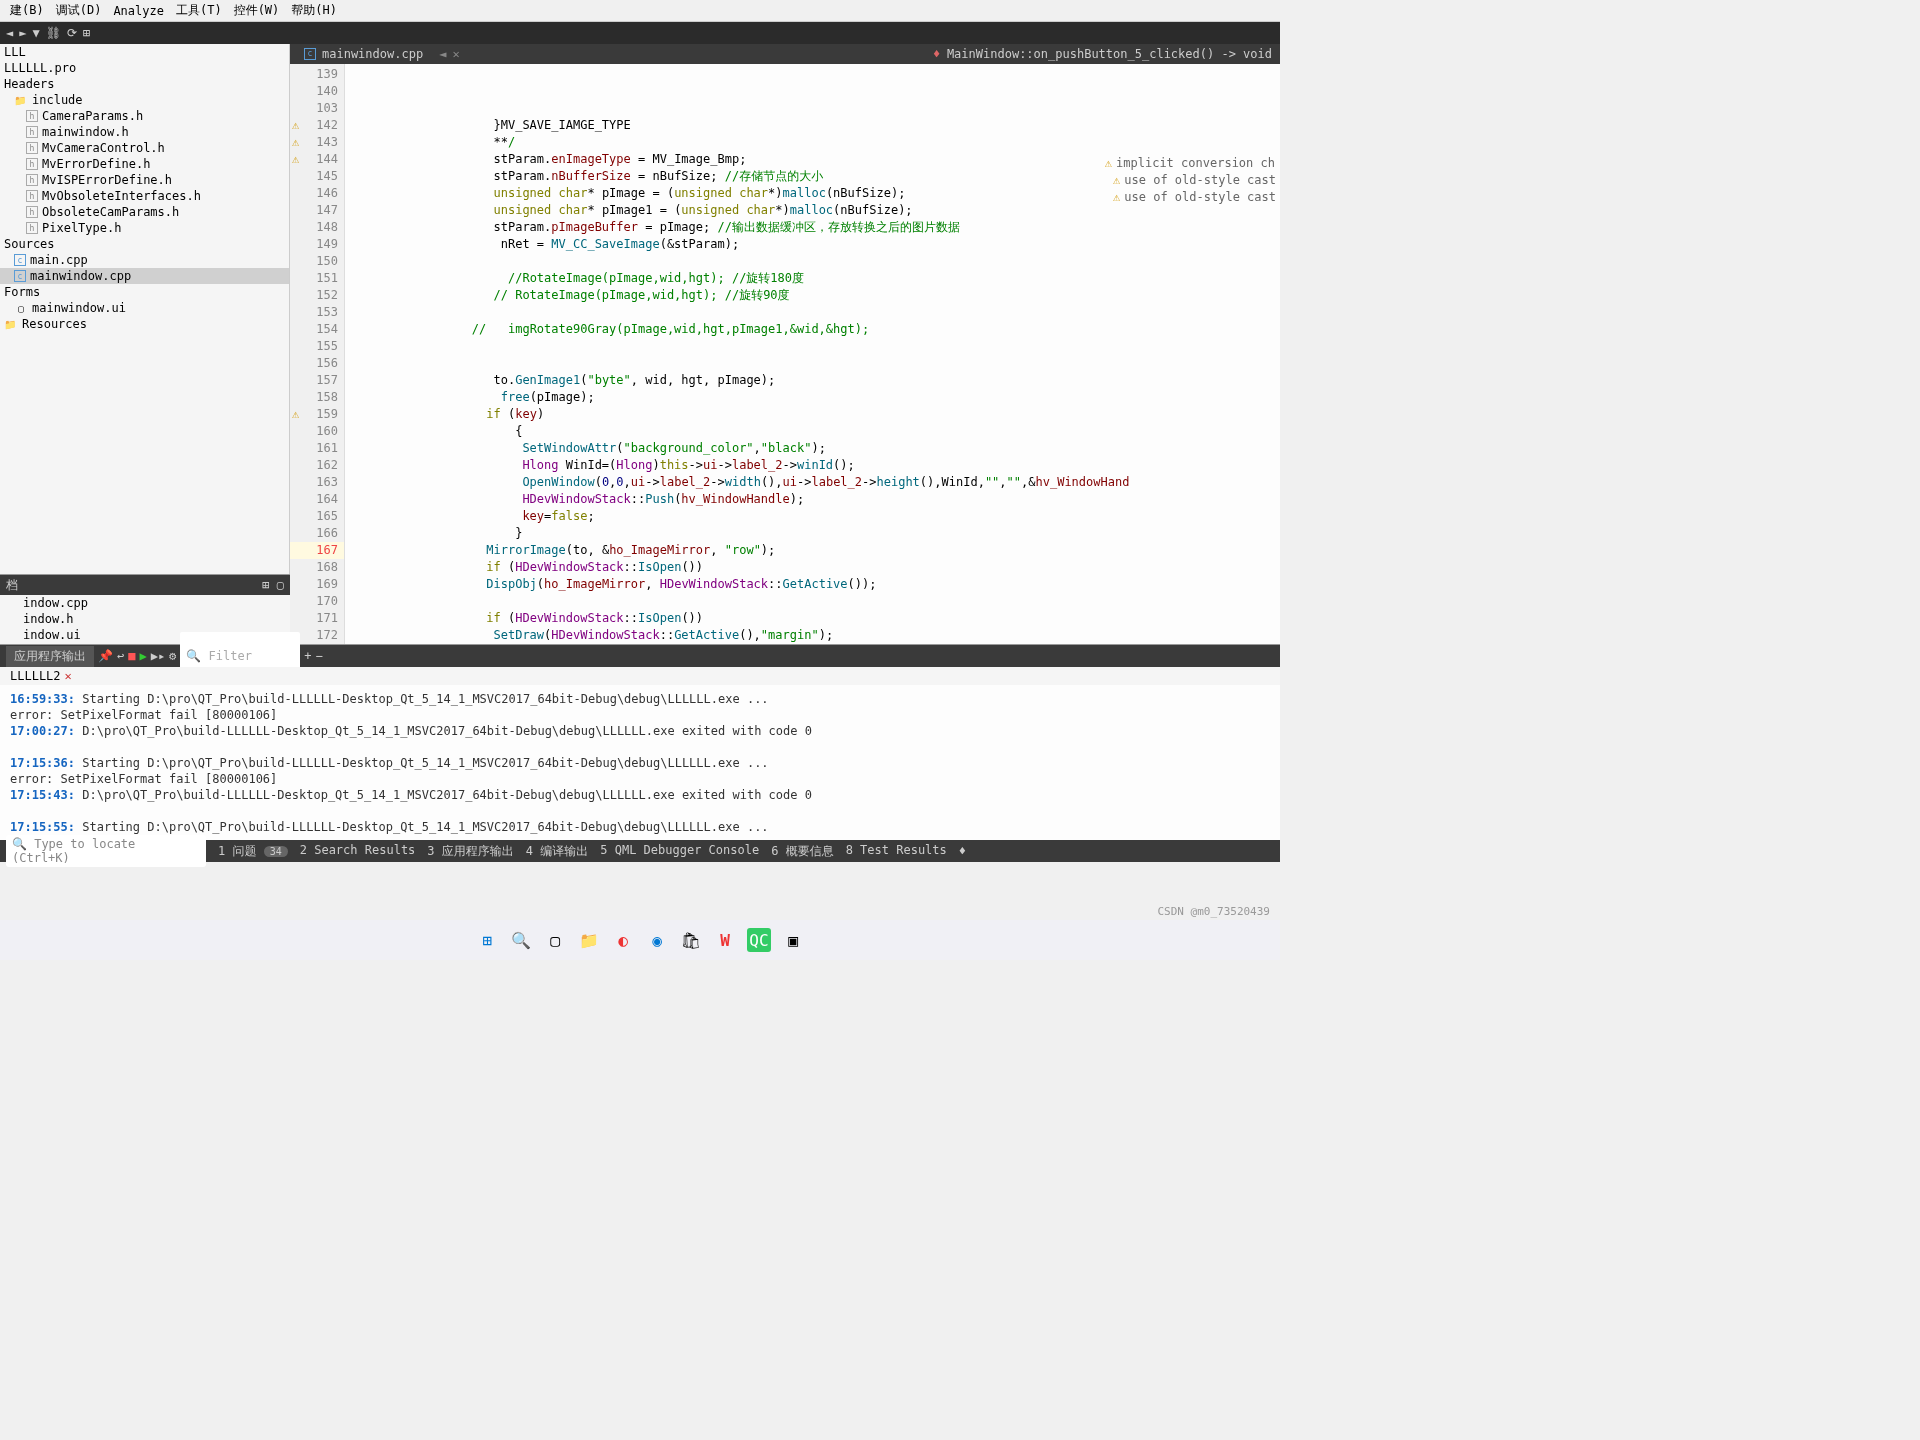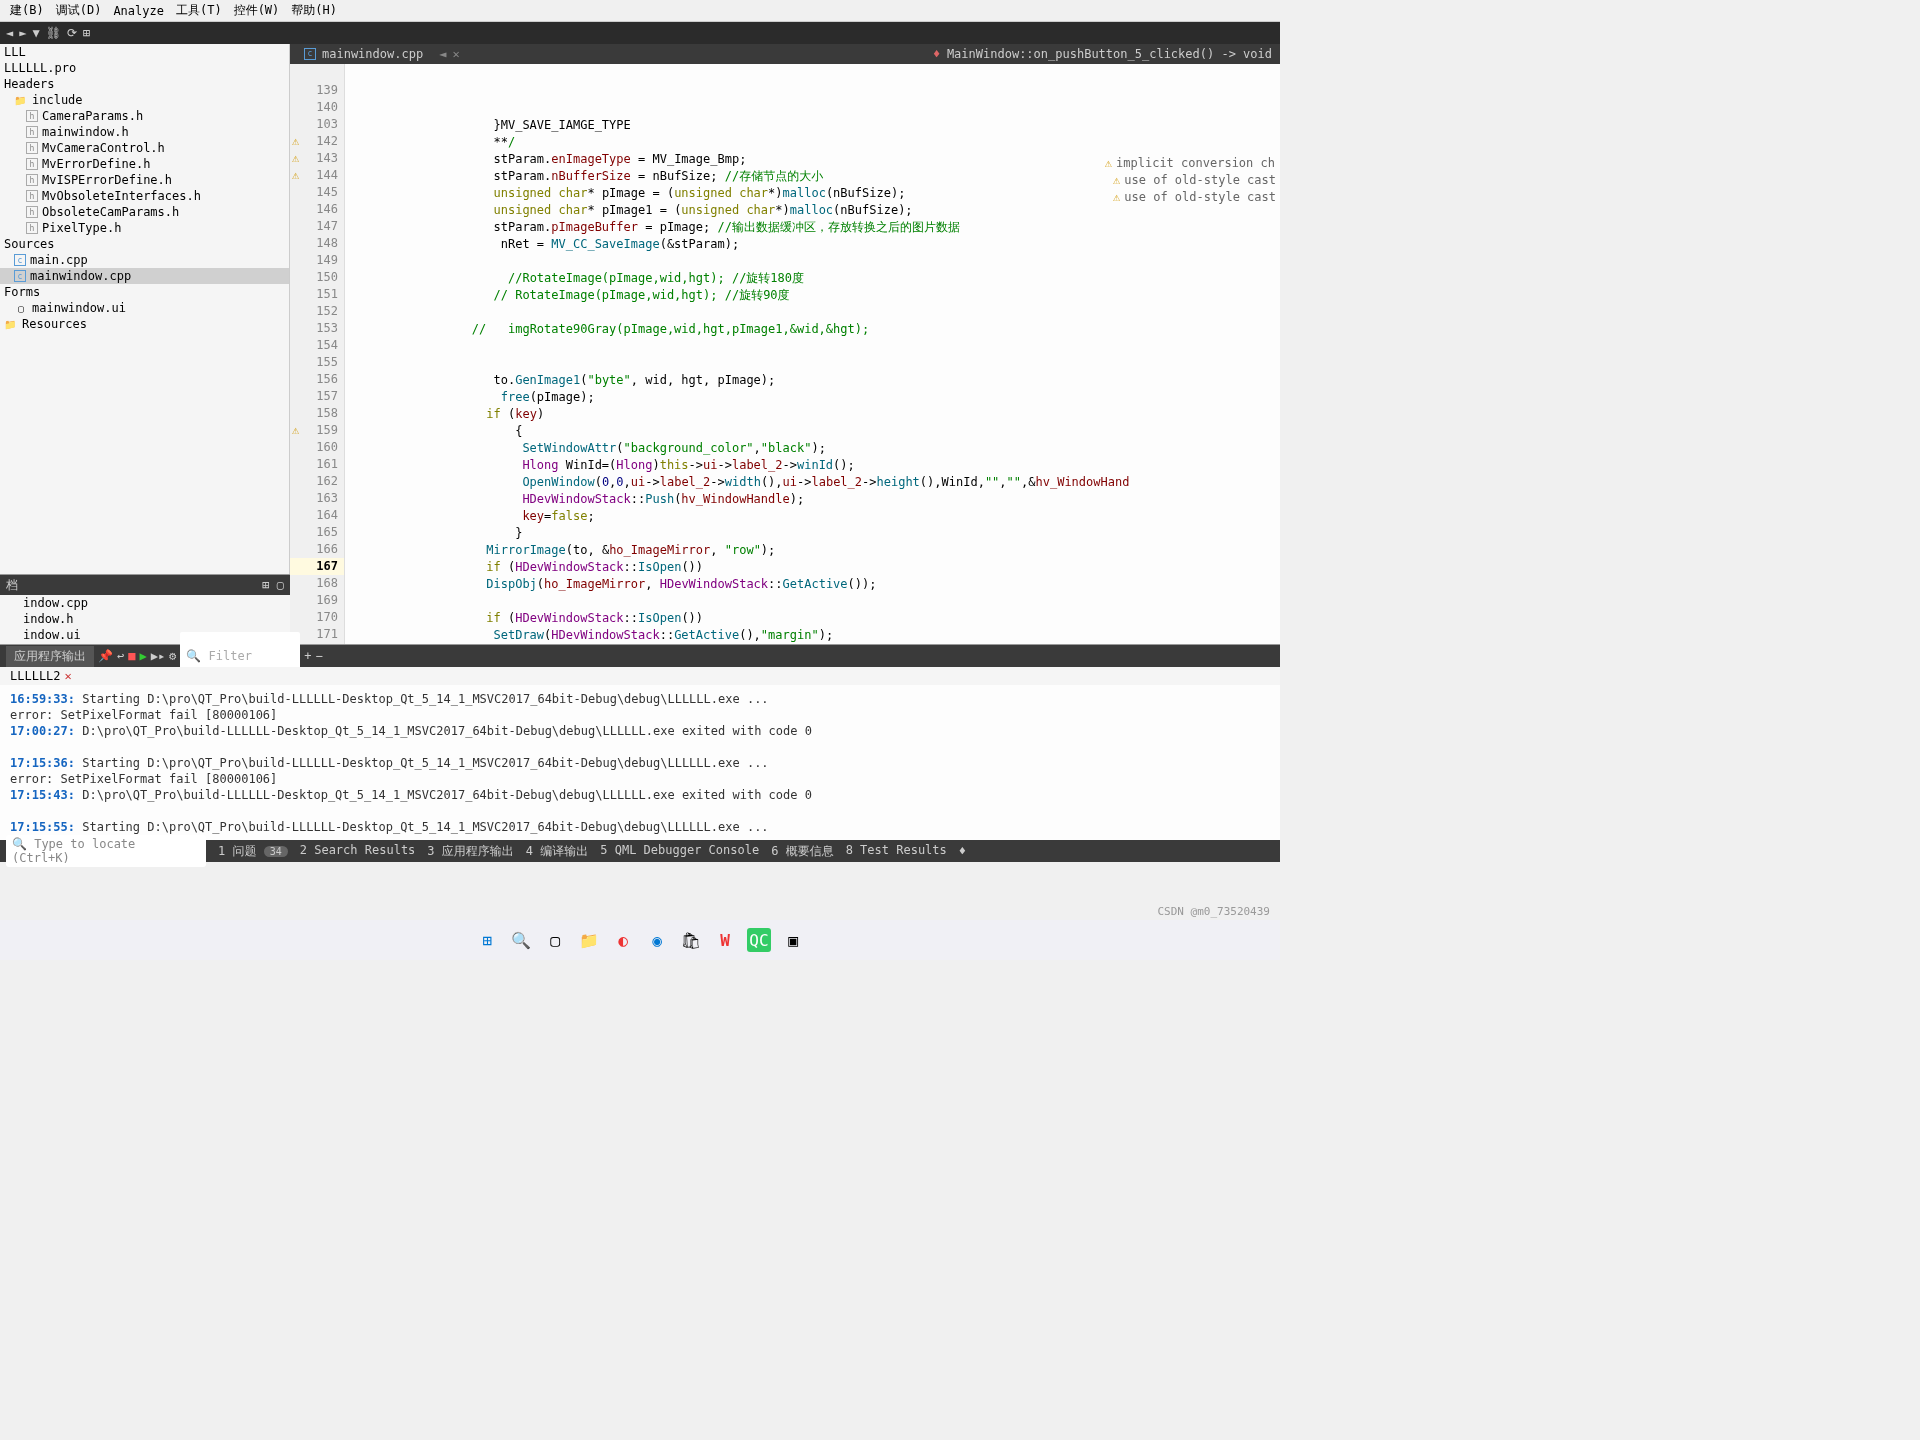--- a/index.html
+++ b/index.html
@@ -16,24 +16,24 @@
 .tree-item.sel{background:#d0d0d0}
 .ficon{width:14px;height:14px;display:inline-flex;align-items:center;justify-content:center;font-size:10px}
 .folder{color:#d4a64a}
 .hfile{color:#888;border:1px solid #aaa;font-size:8px;width:12px;height:12px;text-align:center}
 .cfile{color:#5a9cd6;border:1px solid #5a9cd6;font-size:8px;width:12px;height:12px;text-align:center}
 .editor-area{flex:1;display:flex;flex-direction:column;background:#fff}
 .tab-bar{height:20px;background:#3a3a3a;display:flex;align-items:center;padding-left:4px}
 .tab{background:#3a3a3a;color:#ccc;padding:2px 10px;display:flex;align-items:center;gap:6px;font-size:11px}
 .breadcrumb{color:#ccc;padding:0 8px;font-size:11px;margin-left:auto}
 .code-area{flex:1;display:flex;overflow:hidden;background:#fdfdfd}
-.gutter{width:55px;background:#f0f0f0;border-right:1px solid #ddd;text-align:right;color:#888;font-size:12px;padding-top:18px}
+.gutter{width:55px;background:#f0f0f0;border-right:1px solid #ddd;text-align:right;color:#888;font-size:12px;padding-top:2px}
 .gln{height:17px;line-height:17px;padding-right:6px;position:relative}
 .gln .warn{position:absolute;left:2px;color:#d4a017;font-weight:bold}
-.gln.cur{background:#fffae0;color:#000000;font-weight:bold}
+.gln.cur{background:#fffae0;color:#ef4444;font-weight:normal}
 .code{flex:1;padding-top:2px;font-size:13px;line-height:17px;white-space:pre;overflow:hidden;position:relative}
 .cl{height:17px;padding-left:4px}
 .kw{color:#808000}
 .ty{color:#800080}
 .fn{color:#00677c}
 .str{color:#008000}
 .num{color:#000080}
 .cm{color:#008000}
 .mem{color:#800000}
 .cls{color:#800080}

